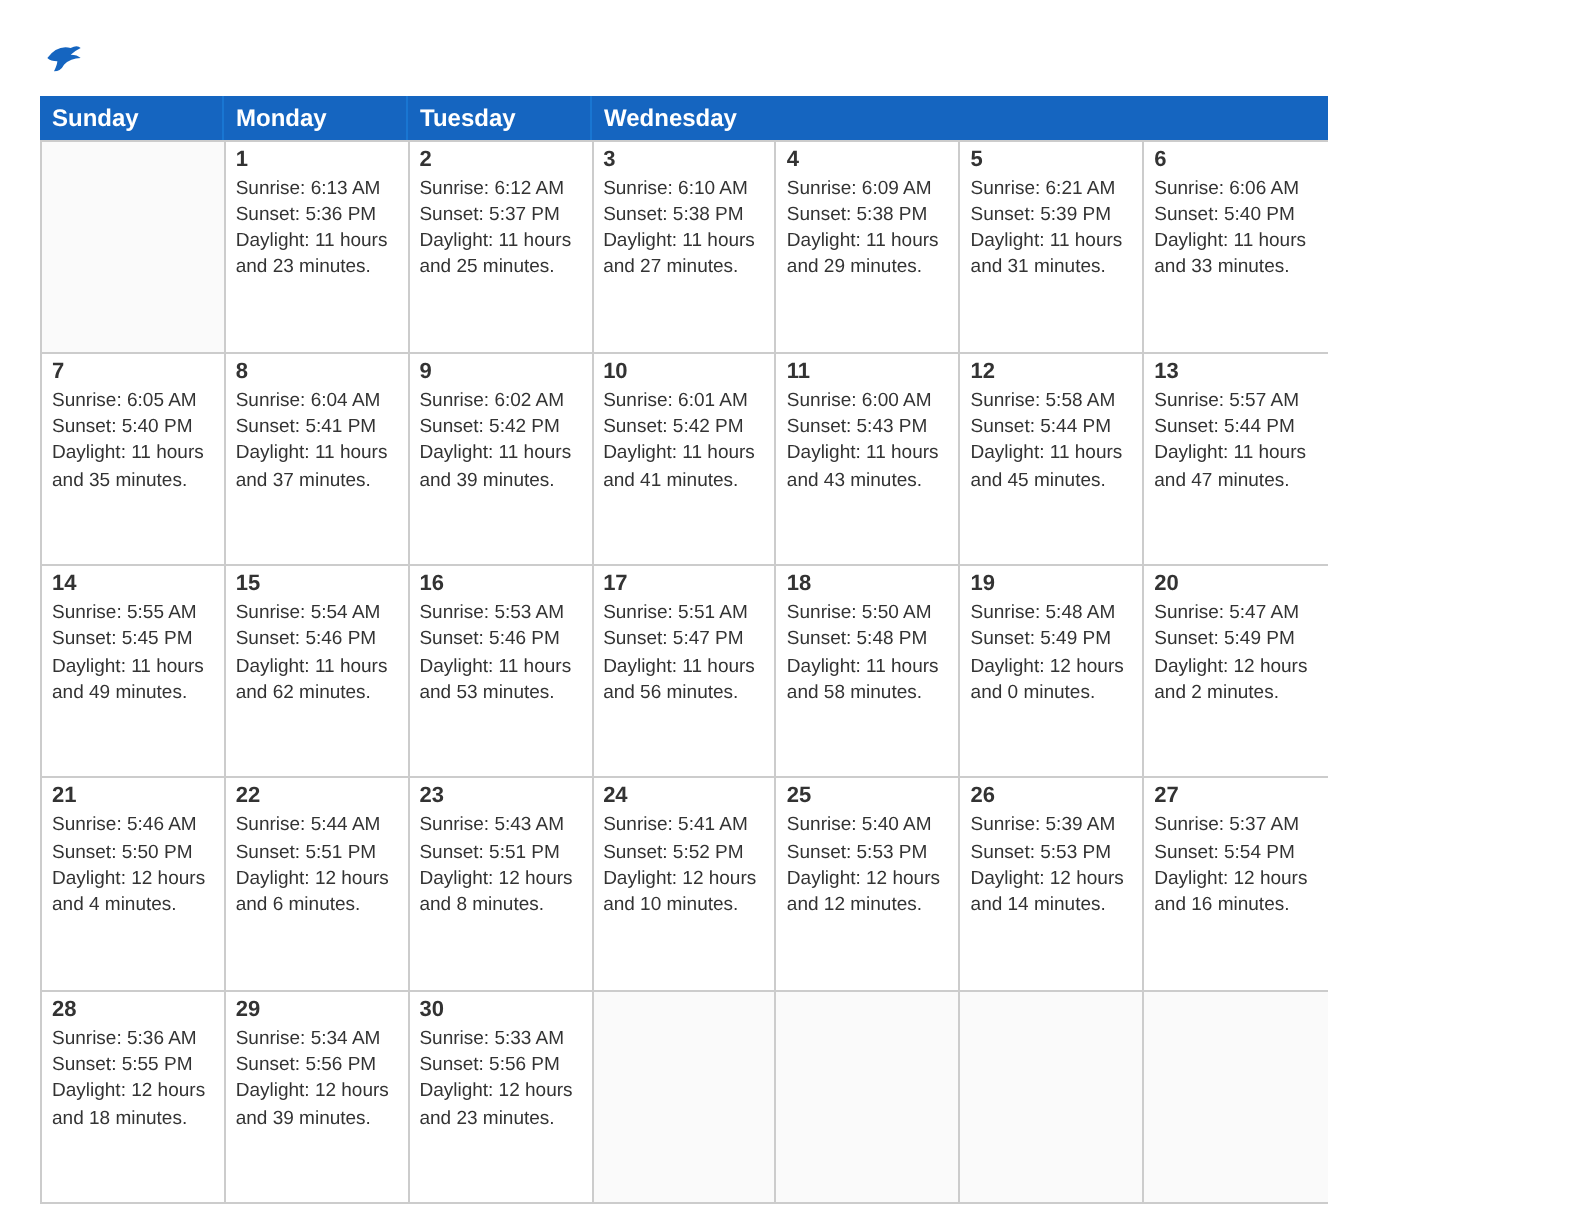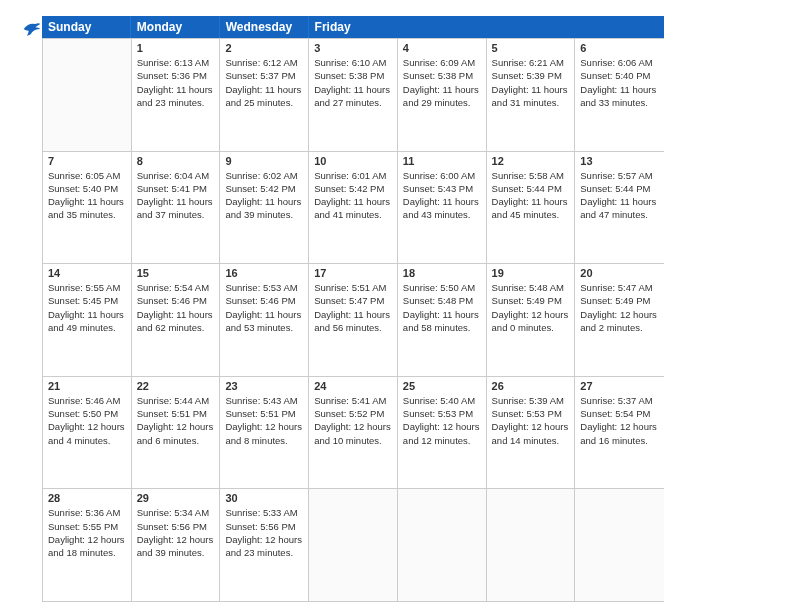--- a/index.html
+++ b/index.html
@@ -8,20 +8,21 @@
       background: #fff;
       width: 792px;
       height: 612px;
       overflow: hidden;
     }
     .page {
       width: 700px;
       height: 612px;
       padding: 16px 36px 10px 20px;
       display: flex;
+      flex-direction: column;
     }
     .header {
       display: flex;
       align-items: flex-start;
       justify-content: space-between;
       margin-bottom: 6px;
     }
     .logo {
       display: flex;
       align-items: center;
@@ -126,22 +127,22 @@
     <div class="title-section">
       <div class="main-title"></div>
       <div class="subtitle"></div>
     </div>
   </div>
 
   <div class="calendar">
     <div class="cal-header-row" id="cal-header">
         <div class="cal-header-cell">Sunday</div>
         <div class="cal-header-cell">Monday</div>
+        <div class="cal-header-cell">Tuesday</div>
         <div class="cal-header-cell">Wednesday</div>
-        <div class="cal-header-cell">Friday</div>
       </div>
     <div class="cal-body" id="cal-body">
         <div class="cal-week">
           <div class="cal-cell empty"></div>
           <div class="cal-cell">
             <span class="day-num">1</span>
             <span class="cell-line">Sunrise: 6:13 AM</span>
             <span class="cell-line">Sunset: 5:36 PM</span>
             <span class="cell-line">Daylight: 11 hours</span>
             <span class="cell-line">and 23 minutes.</span>

